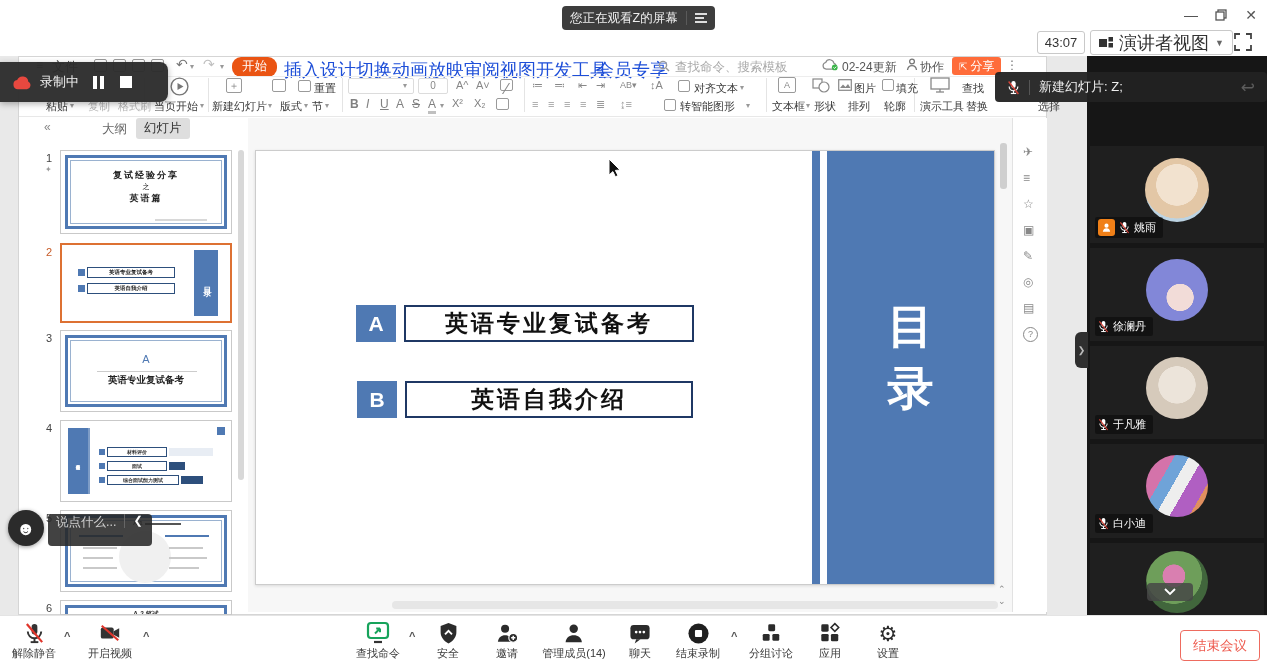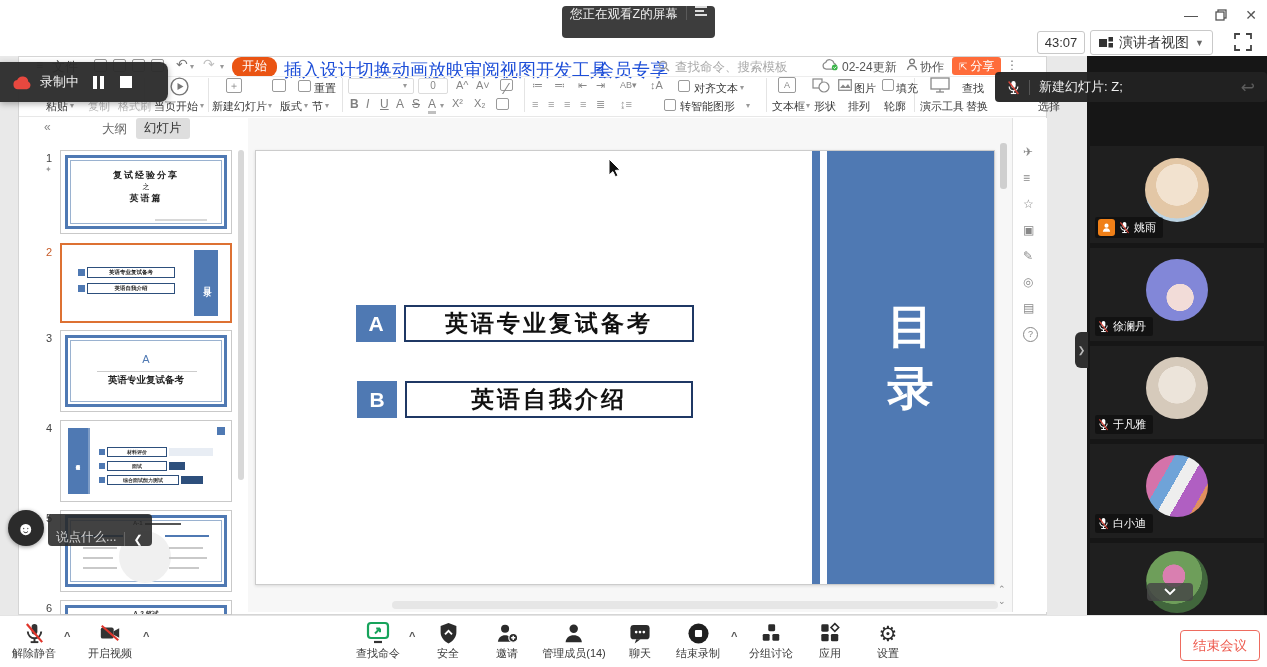--- a/index.html
+++ b/index.html
@@ -29,21 +29,21 @@
   .blueframe{position:absolute;inset:4px;border:3px solid #4f79b3;box-shadow:inset 0 0 0 2px #fff, inset 0 0 0 3px #9ab2d0;}
   .ghostbar{position:absolute;background:#c9c9c9;height:2px;}
 </style>
 </head>
 <body>
 
 <div id="app">
 
   <div class="abs" style="left:0;top:0;width:1267px;height:56px;background:#fff;"></div>
 
-  <div class="abs" style="left:562px;top:6px;height:32px;background:#3d3d3d;border-radius:4px;display:flex;align-items:flex-start;padding:0 8px;gap:8px;">
+  <div class="abs" style="left:562px;top:6px;height:24px;background:#3d3d3d;border-radius:4px;display:flex;align-items:center;padding:0 8px;gap:8px;">
     <span style="color:#eee;font-size:12.5px;white-space:nowrap;">您正在观看Z的屏幕</span>
     <span style="width:1px;height:14px;background:#5a5a5a;"></span>
     <span style="display:inline-flex;flex-direction:column;gap:2px;">
       <span style="width:12px;height:2px;background:#ddd;"></span>
       <span style="width:9px;height:2px;background:#ddd;"></span>
       <span style="width:12px;height:2px;background:#ddd;"></span>
     </span>
   </div>
 
   <div class="winbtn" style="left:1182px;">—</div>
@@ -57,21 +57,21 @@
 
   <div class="abs" style="left:1037px;top:31px;width:46px;height:21px;border:1px solid #c9c9c9;border-radius:3px;
               display:flex;align-items:center;justify-content:center;font-size:13px;color:#333;">43:07</div>
 
   <div class="abs" style="left:1090px;top:30px;height:23px;border:1px solid #c9c9c9;border-radius:3px;display:flex;align-items:center;padding:0 8px;gap:6px;">
     <svg width="14" height="12" viewBox="0 0 14 12">
         <rect x="0" y="2" width="8" height="8" fill="#333"></rect>
         <rect x="9.5" y="0" width="4.5" height="4.5" fill="#333"></rect>
         <rect x="9.5" y="6" width="4.5" height="4.5" fill="#333"></rect>
       </svg>
-    <span style="font-size:14px;color:#333;white-space:nowrap;">演讲者视图</span>
+    <span style="font-size:18px;color:#333;white-space:nowrap;">演讲者视图</span>
     <span style="font-size:9px;color:#666;">▼</span>
   </div>
 
   <div class="abs" style="left:1233px;top:32px;width:20px;height:20px;">
     <svg width="20" height="20" viewBox="0 0 20 20">
         <path d="M2 7V2h5M13 2h5v5M18 13v5h-5M7 18H2v-5" fill="none" stroke="#444" stroke-width="1.8"></path>
       </svg>
   </div>
 
   <div class="abs" style="left:0;top:56px;width:1087px;height:559px;background:#e9e9e9;"></div>
@@ -349,21 +349,21 @@
     <span style="display:inline-flex;gap:3px;margin-left:6px;">
       <span style="width:4px;height:13px;background:#fff;"></span>
         <span style="width:4px;height:13px;background:#fff;"></span>
     </span>
     <span style="width:12px;height:12px;background:#fff;display:inline-block;margin-left:8px;"></span>
   </div>
 
   <div class="abs" style="left:8px;top:510px;width:36px;height:36px;border-radius:50%;background:#2b2b2b;display:flex;align-items:center;justify-content:center;box-shadow:0 1px 4px rgba(0,0,0,.4);">
     <span style="color:#fff;font-size:19px;line-height:1;">☻</span>
   </div>
-  <div class="abs" style="left:48px;top:514px;width:104px;height:32px;background:rgba(40,40,40,.88);border-radius:4px;display:flex;align-items:flex-end;padding:0 8px;box-sizing:border-box;gap:8px;">
+  <div class="abs" style="left:48px;top:514px;width:104px;height:32px;background:rgba(40,40,40,.88);border-radius:4px;display:flex;align-items:flex-start;padding:0 8px;box-sizing:border-box;gap:8px;">
     <span style="color:#cfcfcf;font-size:12.5px;white-space:nowrap;overflow:hidden;">说点什么...</span>
     <span style="width:1px;height:14px;background:#666;"></span>
     <span style="color:#fff;font-size:11px;">❮</span>
   </div>
 
   <div class="abs" style="left:1087px;top:56px;width:180px;height:559px;background:#161616;"></div>
 
 
   <div class="abs" style="left:995px;top:72px;width:272px;height:30px;background:rgba(34,34,34,.95);border-radius:4px;display:flex;align-items:center;padding:0 12px;box-sizing:border-box;gap:9px;">
     <span style="display:inline-flex;">

